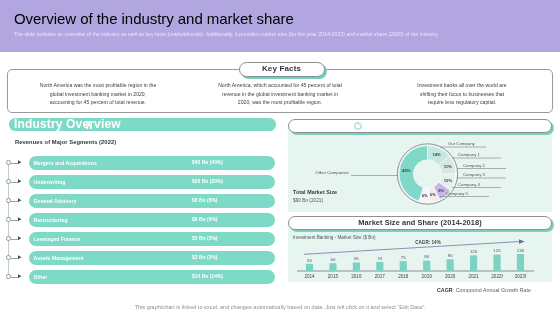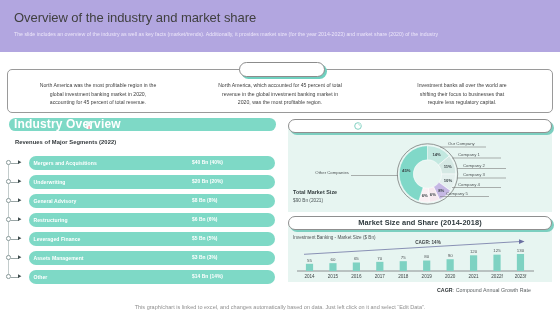--- a/index.html
+++ b/index.html
@@ -1,21 +1,21 @@
 <!DOCTYPE html>
 <html><head>
 <meta charset="utf-8">
 <style>
   html,body{margin:0;padding:0;}
   body{width:560px;height:315px;overflow:hidden;background:#fff;
        font-family:"Liberation Sans",sans-serif;-webkit-font-smoothing:antialiased;}
   .slide{position:relative;width:560px;height:315px;}
   
   .hdr{position:absolute;left:0;top:0;width:560px;height:52px;background:#b2a6e0;}
-  .hdr-title{position:absolute;left:14px;top:11px;font-size:13px;color:#404040;font-weight:400;letter-spacing:-.05px;line-height:1;}
+  .hdr-title{position:absolute;left:14px;top:11px;font-size:15px;color:#000000;font-weight:400;letter-spacing:-.05px;line-height:1;}
   .hdr-sub{position:absolute;left:14px;top:31px;width:540px;font-size:5.2px;color:#ece6f9;line-height:1.25;letter-spacing:.02px;white-space:nowrap;}
 
   
   .kf-box{position:absolute;left:7px;top:69px;width:546px;height:44px;border:1px solid #9a9a9a;border-radius:5px;box-sizing:border-box;background:#fff;}
   .kf-pill{position:absolute;left:238.5px;top:62px;width:86px;height:14.5px;border:0.9px solid #8c8c8c;border-radius:8px;background:#fff;box-sizing:border-box;z-index:3;}
   .kf-pill-shadow{position:absolute;left:240.5px;top:64px;width:86px;height:14.5px;border-radius:8px;background:#6fd0bf;z-index:2;}
   .kf-pill-label{position:absolute;left:238.5px;top:62px;width:86px;height:14.5px;line-height:14.5px;text-align:center;font-size:8px;font-weight:700;color:#2f3a3e;letter-spacing:.15px;z-index:4;}
     .kf-col{position:absolute;top:81px;font-size:5.15px;line-height:1.66;color:#3d3d3d;text-align:center;white-space:nowrap;}
   .kf-col.c1{left:30px;width:136px;}
   .kf-col.c2{left:212px;width:136px;}
@@ -53,20 +53,21 @@
 
 <div class="slide" data-name="slide">
   <div class="hdr" data-name="slide-header">
     <div class="hdr-title" data-name="page-title">Overview of the industry and market share</div>
     <div class="hdr-sub" data-name="page-subtitle">The slide includes an overview of the industry as well as key facts (market/trends). Additionally, it provides market size (for the year 2014-2023) and market share (2020) of the industry</div>
   </div>
 
   <div class="kf-box" data-name="key-facts-box"></div>
   <div class="kf-pill-shadow" data-name="key-facts-pill-shadow"></div>
   <div class="kf-pill" data-name="key-facts-pill"></div>
+  <div class="kf-pill-label" data-name="key-facts-title">Key Facts</div>
   <div class="kf-col c1" data-name="key-fact-1">
     <div data-name="key-fact-line">North America was the most profitable region in the</div>
     <div data-name="key-fact-line">global investment banking market in 2020,</div>
     <div data-name="key-fact-line">accounting for 45 percent of total revenue.</div>
   </div>
   <div class="kf-col c2" data-name="key-fact-2">
     <div data-name="key-fact-line">North America, which accounted for 45 percent of total</div>
     <div data-name="key-fact-line">revenue in the global investment banking market in</div>
     <div data-name="key-fact-line">2020, was the most profitable region.</div>
   </div>

